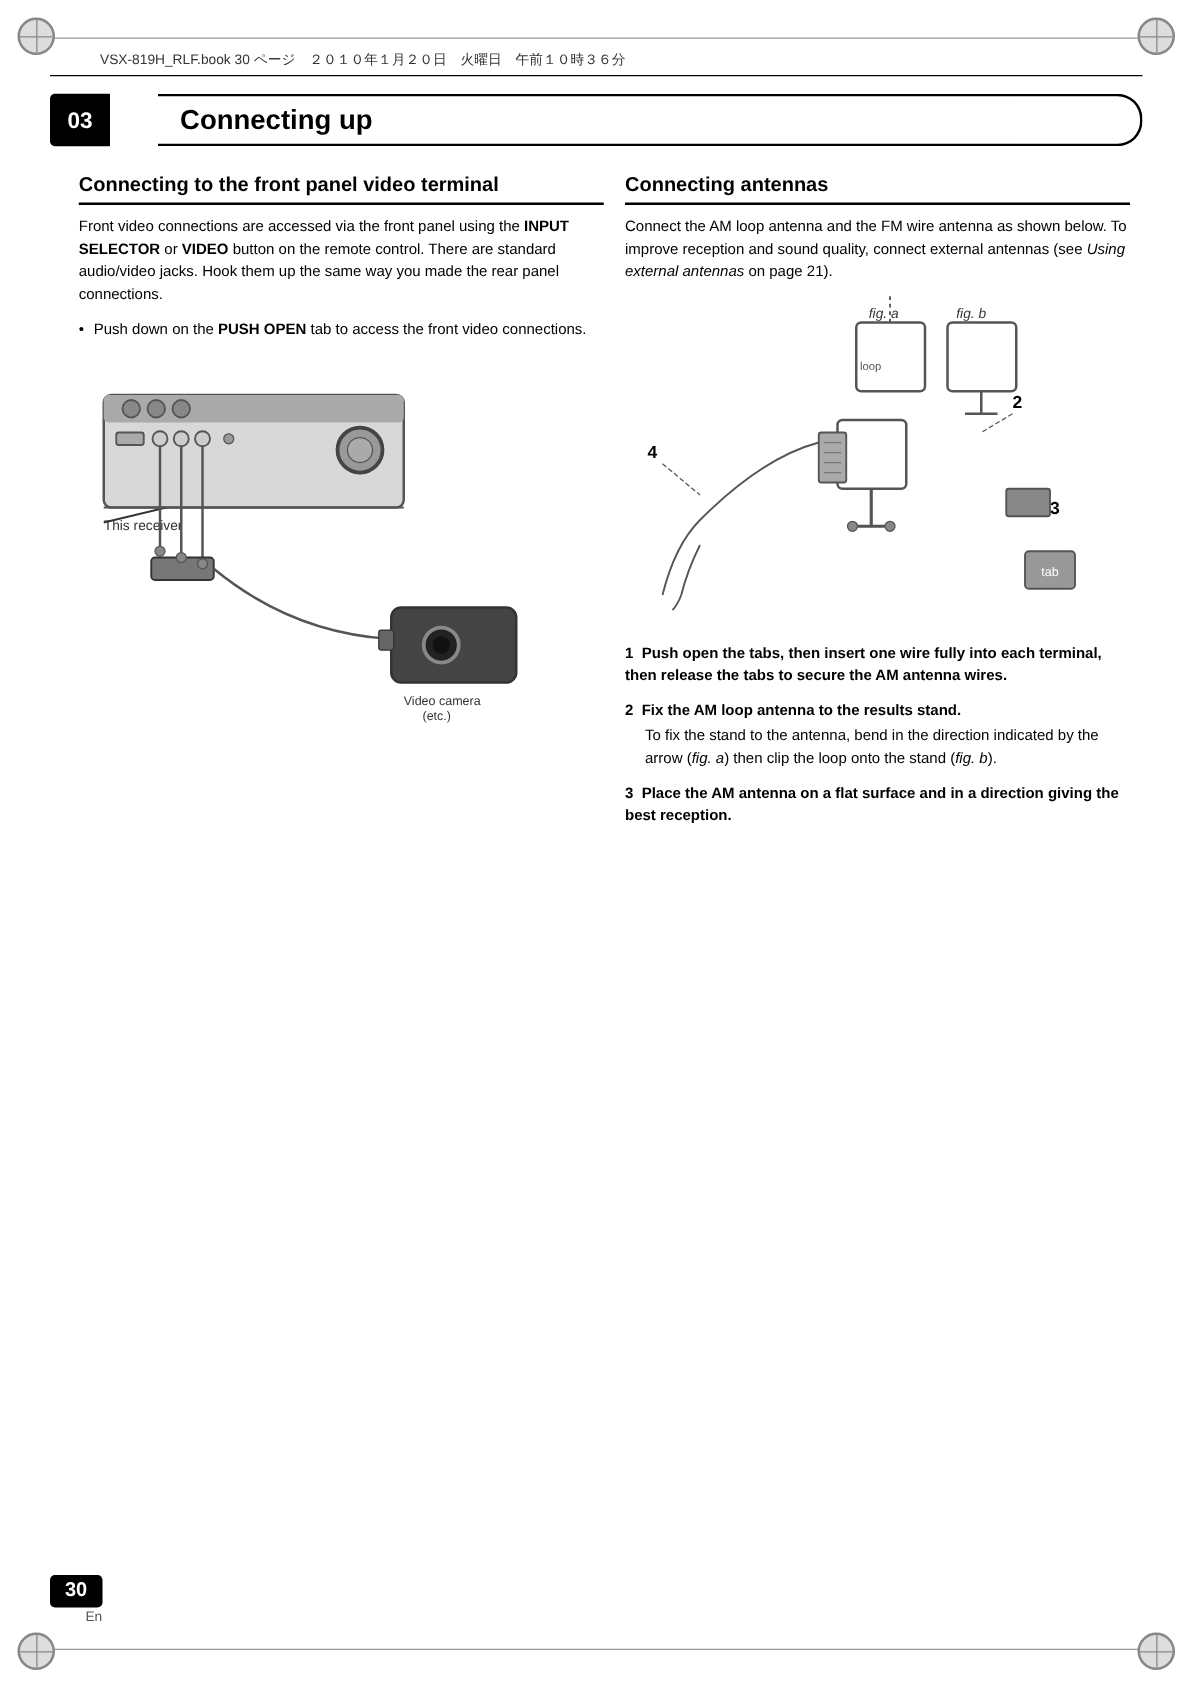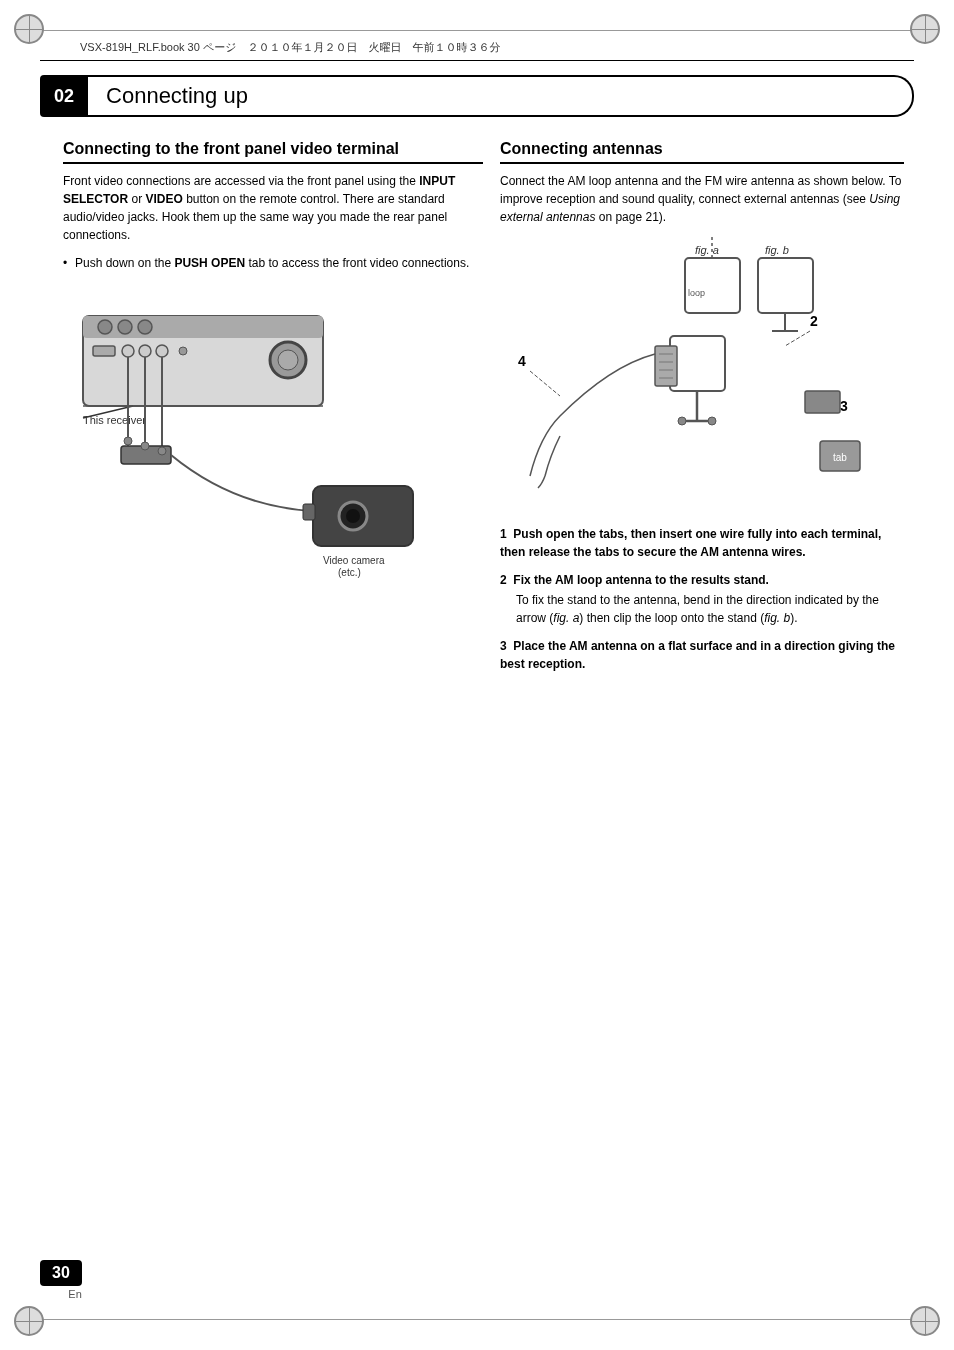--- a/index.html
+++ b/index.html
@@ -55,21 +55,22 @@
     .chapter-title-box {
       border: 2px solid #000;
       border-left: none;
       border-radius: 0 20px 20px 0;
       flex: 1;
       height: 100%;
       display: flex;
       align-items: center;
       padding-left: 18px;
       font-size: 22px;
-      font-weight: normal;
+      font-weight: bold;
+      margin-left: 38px;
     }
 
     
     .content-area {
       position: absolute;
       top: 140px;
       left: 50px;
       right: 50px;
       bottom: 120px;
     }
@@ -111,21 +112,21 @@
       margin-bottom: 8px;
     }
     .bullet-item::before {
       content: '•';
       position: absolute;
       left: 0;
     }
 
     
     .steps-container {
-      margin-top: 16px;
+      margin-top: 4px;
     }
     .step {
       margin-bottom: 10px;
       font-size: 12px;
       line-height: 1.5;
     }
     .step-header {
       font-weight: bold;
       margin-bottom: 2px;
     }
@@ -221,21 +222,21 @@
 <div class="corner-circle crosshair" style="bottom:14px;left:14px;"></div>
 <div class="corner-circle crosshair" style="bottom:14px;right:14px;"></div>
 
 <div class="header-meta">
   <span>VSX-819H_RLF.book  30 ページ　２０１０年１月２０日　火曜日　午前１０時３６分</span>
 </div>
 
 <div class="header-bar"></div>
 
 <div class="chapter-heading">
-  <div class="chapter-number">02</div>
+  <div class="chapter-number">03</div>
   <div class="chapter-title-box">Connecting up</div>
 </div>
 
 <div class="content-area">
 
   <div class="col-left">
     <div class="section-title">
       <span>Connecting to the front panel video terminal</span>
     </div>
     <div class="section-body">

